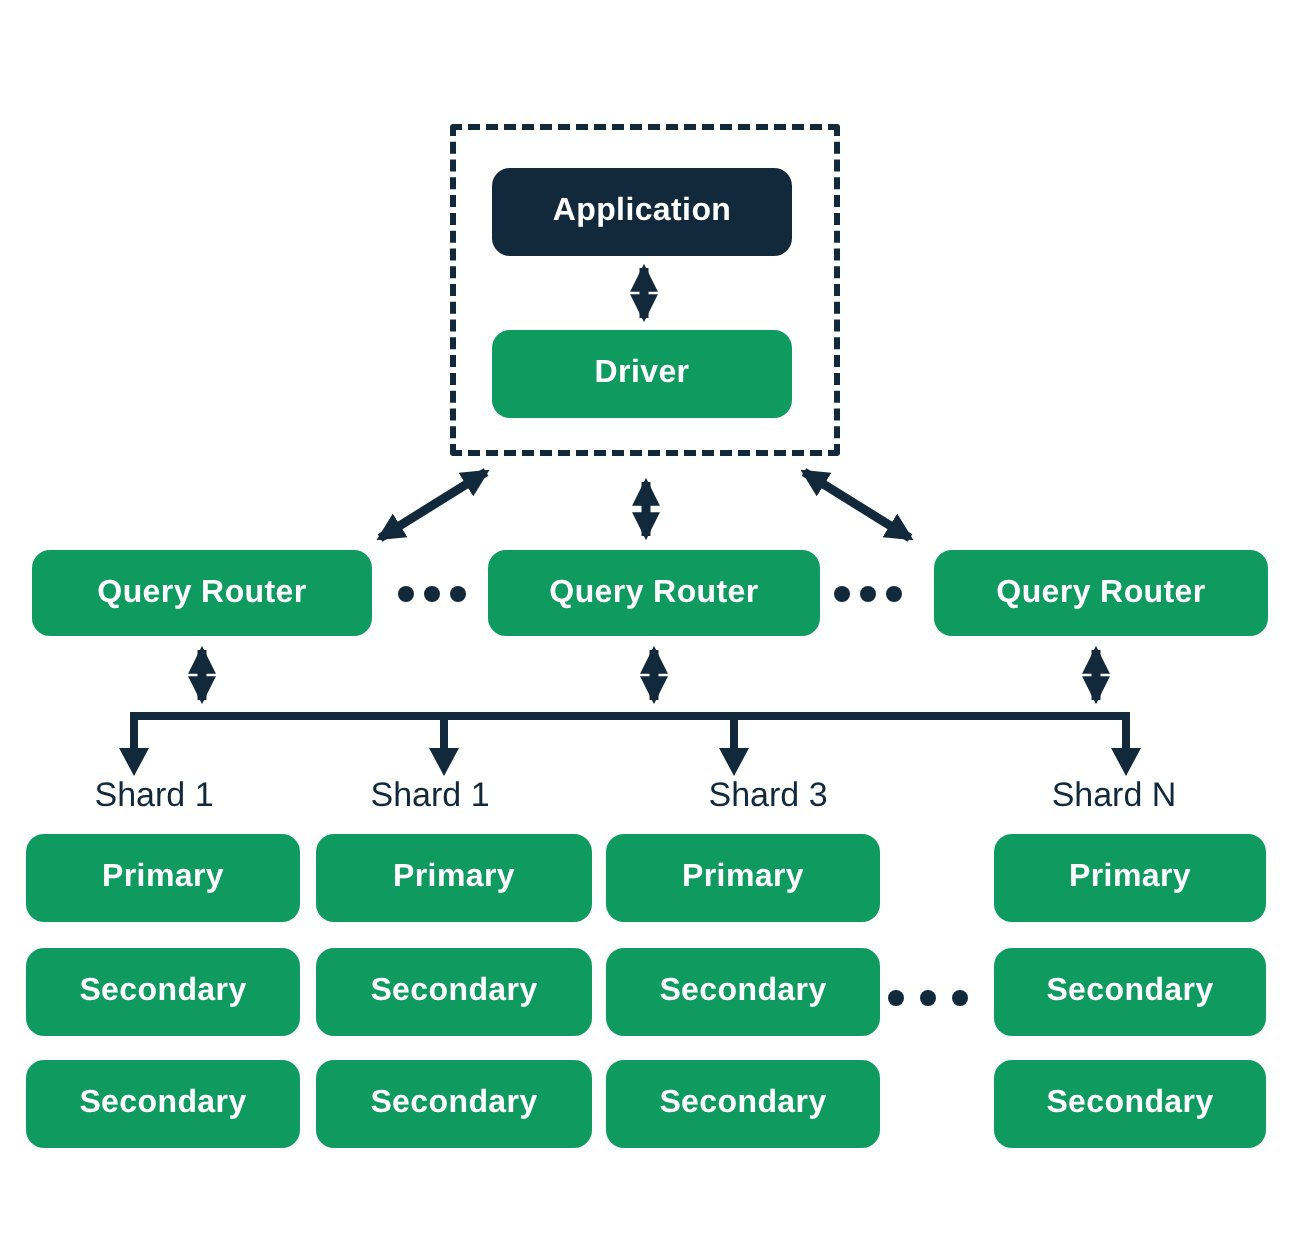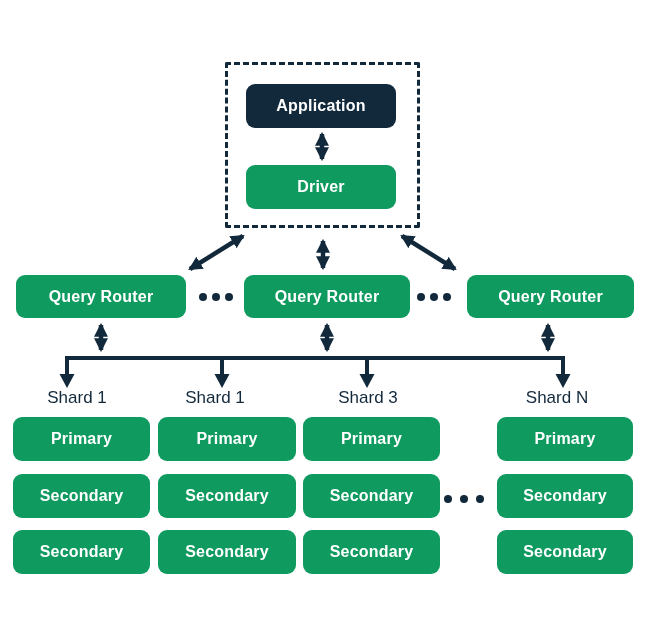--- a/index.html
+++ b/index.html
@@ -56,21 +56,21 @@
   <div class="box green" style="left:246px;top:165px;width:150px;height:44px;">Driver</div>
 
   <div class="box navy" style="left:246px;top:84px;width:150px;height:44px;">Application</div>
 
   <div class="box green" style="left:16px;top:275px;width:170px;height:43px;">Query Router</div>
   <div class="box green" style="left:244px;top:275px;width:166px;height:43px;">Query Router</div>
   <div class="box green" style="left:467px;top:275px;width:167px;height:43px;">Query Router</div>
 
   <div class="shard-label" style="left:77px;">Shard 1</div>
   <div class="shard-label" style="left:215px;">Shard 1</div>
-  <div class="shard-label" style="left:368px;">Shard 3</div>
+  <div class="shard-label" style="left:384px;">Shard 3</div>
   <div class="shard-label" style="left:557px;text-align:center;">Shard N</div>
 
   <div class="box green" style="left:13px;top:417px;width:137px;height:44px;">Primary</div>
   <div class="box green" style="left:13px;top:474px;width:137px;height:44px;">Secondary</div>
   <div class="box green" style="left:13px;top:530px;width:137px;height:44px;">Secondary</div>
 
   <div class="box green" style="left:158px;top:417px;width:138px;height:44px;">Primary</div>
   <div class="box green" style="left:158px;top:474px;width:138px;height:44px;">Secondary</div>
   <div class="box green" style="left:158px;top:530px;width:138px;height:44px;">Secondary</div>
 

